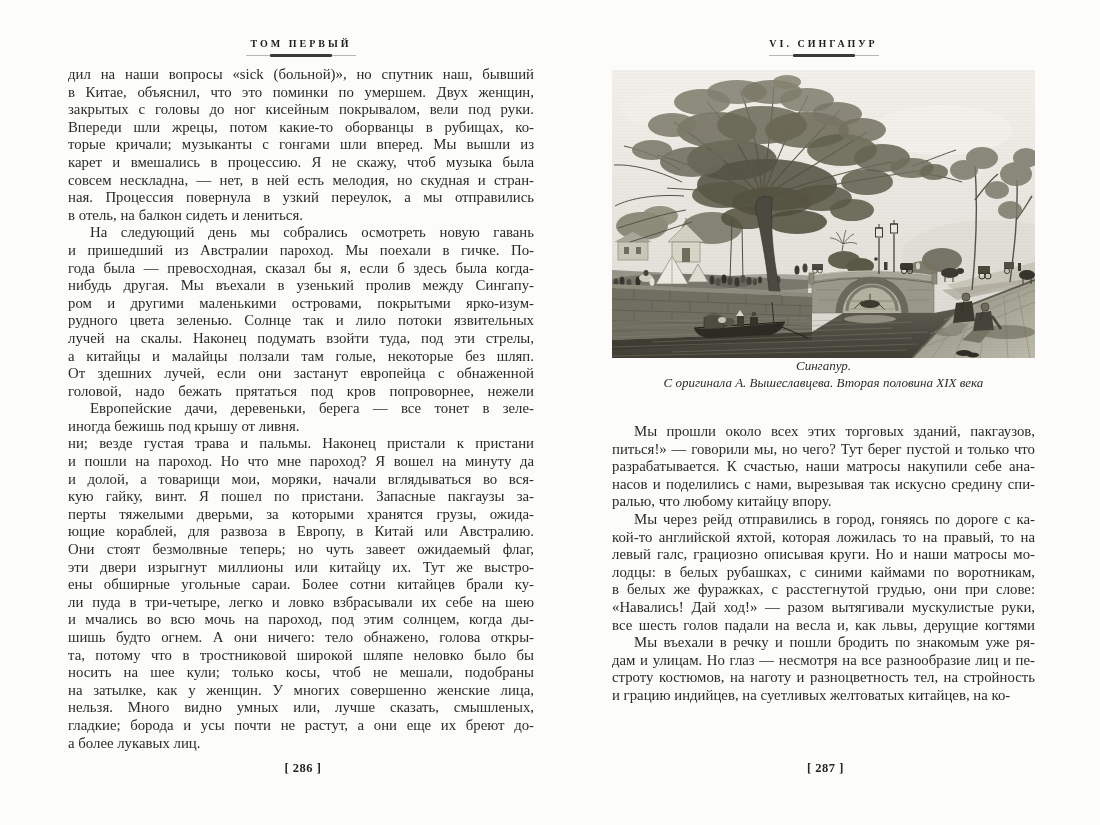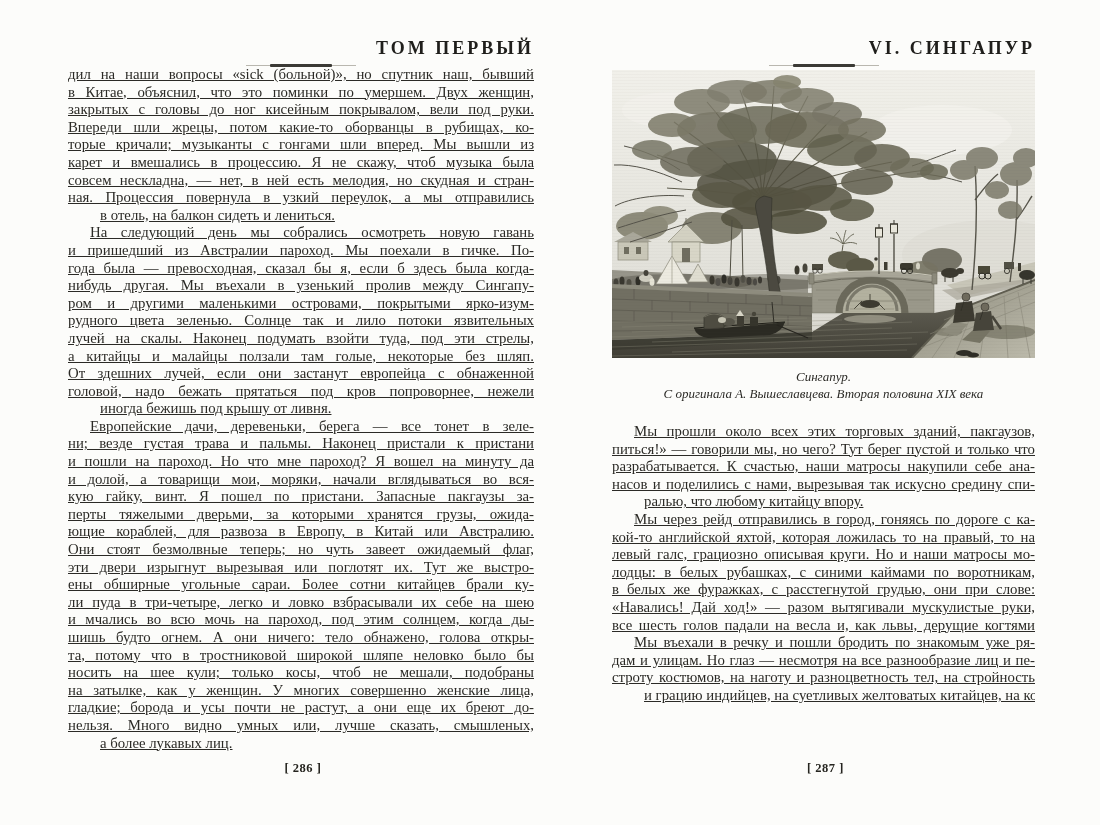--- a/index.html
+++ b/index.html
@@ -9,51 +9,51 @@
     font-family:"Liberation Serif","DejaVu Serif",serif;
     color:#2b2a26;
   }
   .spread{position:relative;width:1100px;height:825px;overflow:hidden;}
   .page{position:absolute;top:38px;}
   .page-left{left:68px;width:466px;height:760px;}
   .page-right{left:612px;width:423px;height:760px;}
 
   .running-head{position:absolute;top:0;left:0;right:0;text-align:center;}
   .rh-text{
-    font-size:18px;font-weight:bold;letter-spacing:3px;
-    color:#1f1e1b;white-space:nowrap;text-align:right;
+    font-size:10px;font-weight:bold;letter-spacing:3px;
+    color:#1f1e1b;white-space:nowrap;
   }
   .rh-rule{margin:5px auto 0;width:110px;height:3px;position:relative;}
   .rh-rule .thin{position:absolute;top:1px;left:0;right:0;height:1px;background:#b9b7af;}
   .rh-rule .thick{position:absolute;top:0;left:24px;width:62px;height:3px;background:#3b3a35;border-radius:1px;}
 
   .text-block{
     position:absolute;left:0;right:0;
     font-size:14.8px;
   }
   #left-text{top:28px;}
   #right-text{top:385px;}
   .line{
     height:17.6px;line-height:17.6px;
     text-align:justify;text-align-last:justify;
-    overflow:hidden;white-space:nowrap;text-decoration:underline;
-  }
-  .line.last{text-align-last:left;margin-left:32px;}
+    overflow:hidden;white-space:nowrap;
+  }
+  .line.last{text-align-last:left;}
   .line.indent{padding-left:22px;}
 
   .folio{
     position:absolute;top:723px;left:4px;right:0;
     text-align:center;font-size:12.5px;font-weight:bold;
     letter-spacing:0.5px;color:#25241f;
   }
 
   figure.illustration{position:absolute;top:32px;left:0;margin:0;width:423px;}
   figure.illustration svg{display:block;width:423px;height:288px;}
   figcaption{
-    margin-top:11px;text-align:center;font-style:italic;
+    text-align:center;font-style:italic;
     font-size:13px;line-height:16.5px;color:#2c2b27;
   }
 </style>
 </head>
 <body>
 
 <div class="spread">
 
   <section class="page page-left">
     <header class="running-head">
@@ -76,39 +76,39 @@
         <div class="line indent">На следующий день мы собрались осмотреть новую гавань</div>
         <div class="line">и пришедший из Австралии пароход. Мы поехали в гичке. По-</div>
         <div class="line">года была — превосходная, сказал бы я, если б здесь была когда-</div>
         <div class="line">нибудь другая. Мы въехали в узенький пролив между Сингапу-</div>
         <div class="line">ром и другими маленькими островами, покрытыми ярко-изум-</div>
         <div class="line">рудного цвета зеленью. Солнце так и лило потоки язвительных</div>
         <div class="line">лучей на скалы. Наконец подумать взойти туда, под эти стрелы,</div>
         <div class="line">а китайцы и малайцы ползали там голые, некоторые без шляп.</div>
         <div class="line">От здешних лучей, если они застанут европейца с обнаженной</div>
         <div class="line">головой, надо бежать прятаться под кров попроворнее, нежели</div>
+        <div class="line indent">Европейские дачи, деревеньки, берега — все тонет в зеле-</div>
         <div class="line last">иногда бежишь под крышу от ливня.</div>
-        <div class="line indent">Европейские дачи, деревеньки, берега — все тонет в зеле-</div>
         <div class="line">ни; везде густая трава и пальмы. Наконец пристали к пристани</div>
         <div class="line">и пошли на пароход. Но что мне пароход? Я вошел на минуту да</div>
         <div class="line">и долой, а товарищи мои, моряки, начали вглядываться во вся-</div>
         <div class="line">кую гайку, винт. Я пошел по пристани. Запасные пакгаузы за-</div>
         <div class="line">перты тяжелыми дверьми, за которыми хранятся грузы, ожида-</div>
         <div class="line">ющие кораблей, для развоза в Европу, в Китай или Австралию.</div>
         <div class="line">Они стоят безмолвные теперь; но чуть завеет ожидаемый флаг,</div>
-        <div class="line">эти двери изрыгнут вырезывая или поглотят их. Тут же выстро-</div>
+        <div class="line">эти двери изрыгнут миллионы или китайцу их. Тут же выстро-</div>
         <div class="line">ены обширные угольные сараи. Более сотни китайцев брали ку-</div>
         <div class="line">ли пуда в три-четыре, легко и ловко взбрасывали их себе на шею</div>
         <div class="line">и мчались во всю мочь на пароход, под этим солнцем, когда ды-</div>
         <div class="line">шишь будто огнем. А они ничего: тело обнажено, голова откры-</div>
         <div class="line">та, потому что в тростниковой широкой шляпе неловко было бы</div>
         <div class="line">носить на шее кули; только косы, чтоб не мешали, подобраны</div>
         <div class="line">на затылке, как у женщин. У многих совершенно женские лица,</div>
+        <div class="line">нельзя. Много видно умных или, лучше сказать, смышленых,</div>
         <div class="line">гладкие; борода и усы почти не растут, а они еще их бреют до-</div>
-        <div class="line">нельзя. Много видно умных или, лучше сказать, смышленых,</div>
         <div class="line last">а более лукавых лиц.</div>
       </div>
     <footer class="folio">[ 286 ]</footer>
   </section>
 
   <section class="page page-right">
     <header class="running-head">
       <div class="rh-text">VI. СИНГАПУР</div>
       <div class="rh-rule">
           <span class="thin"></span>

